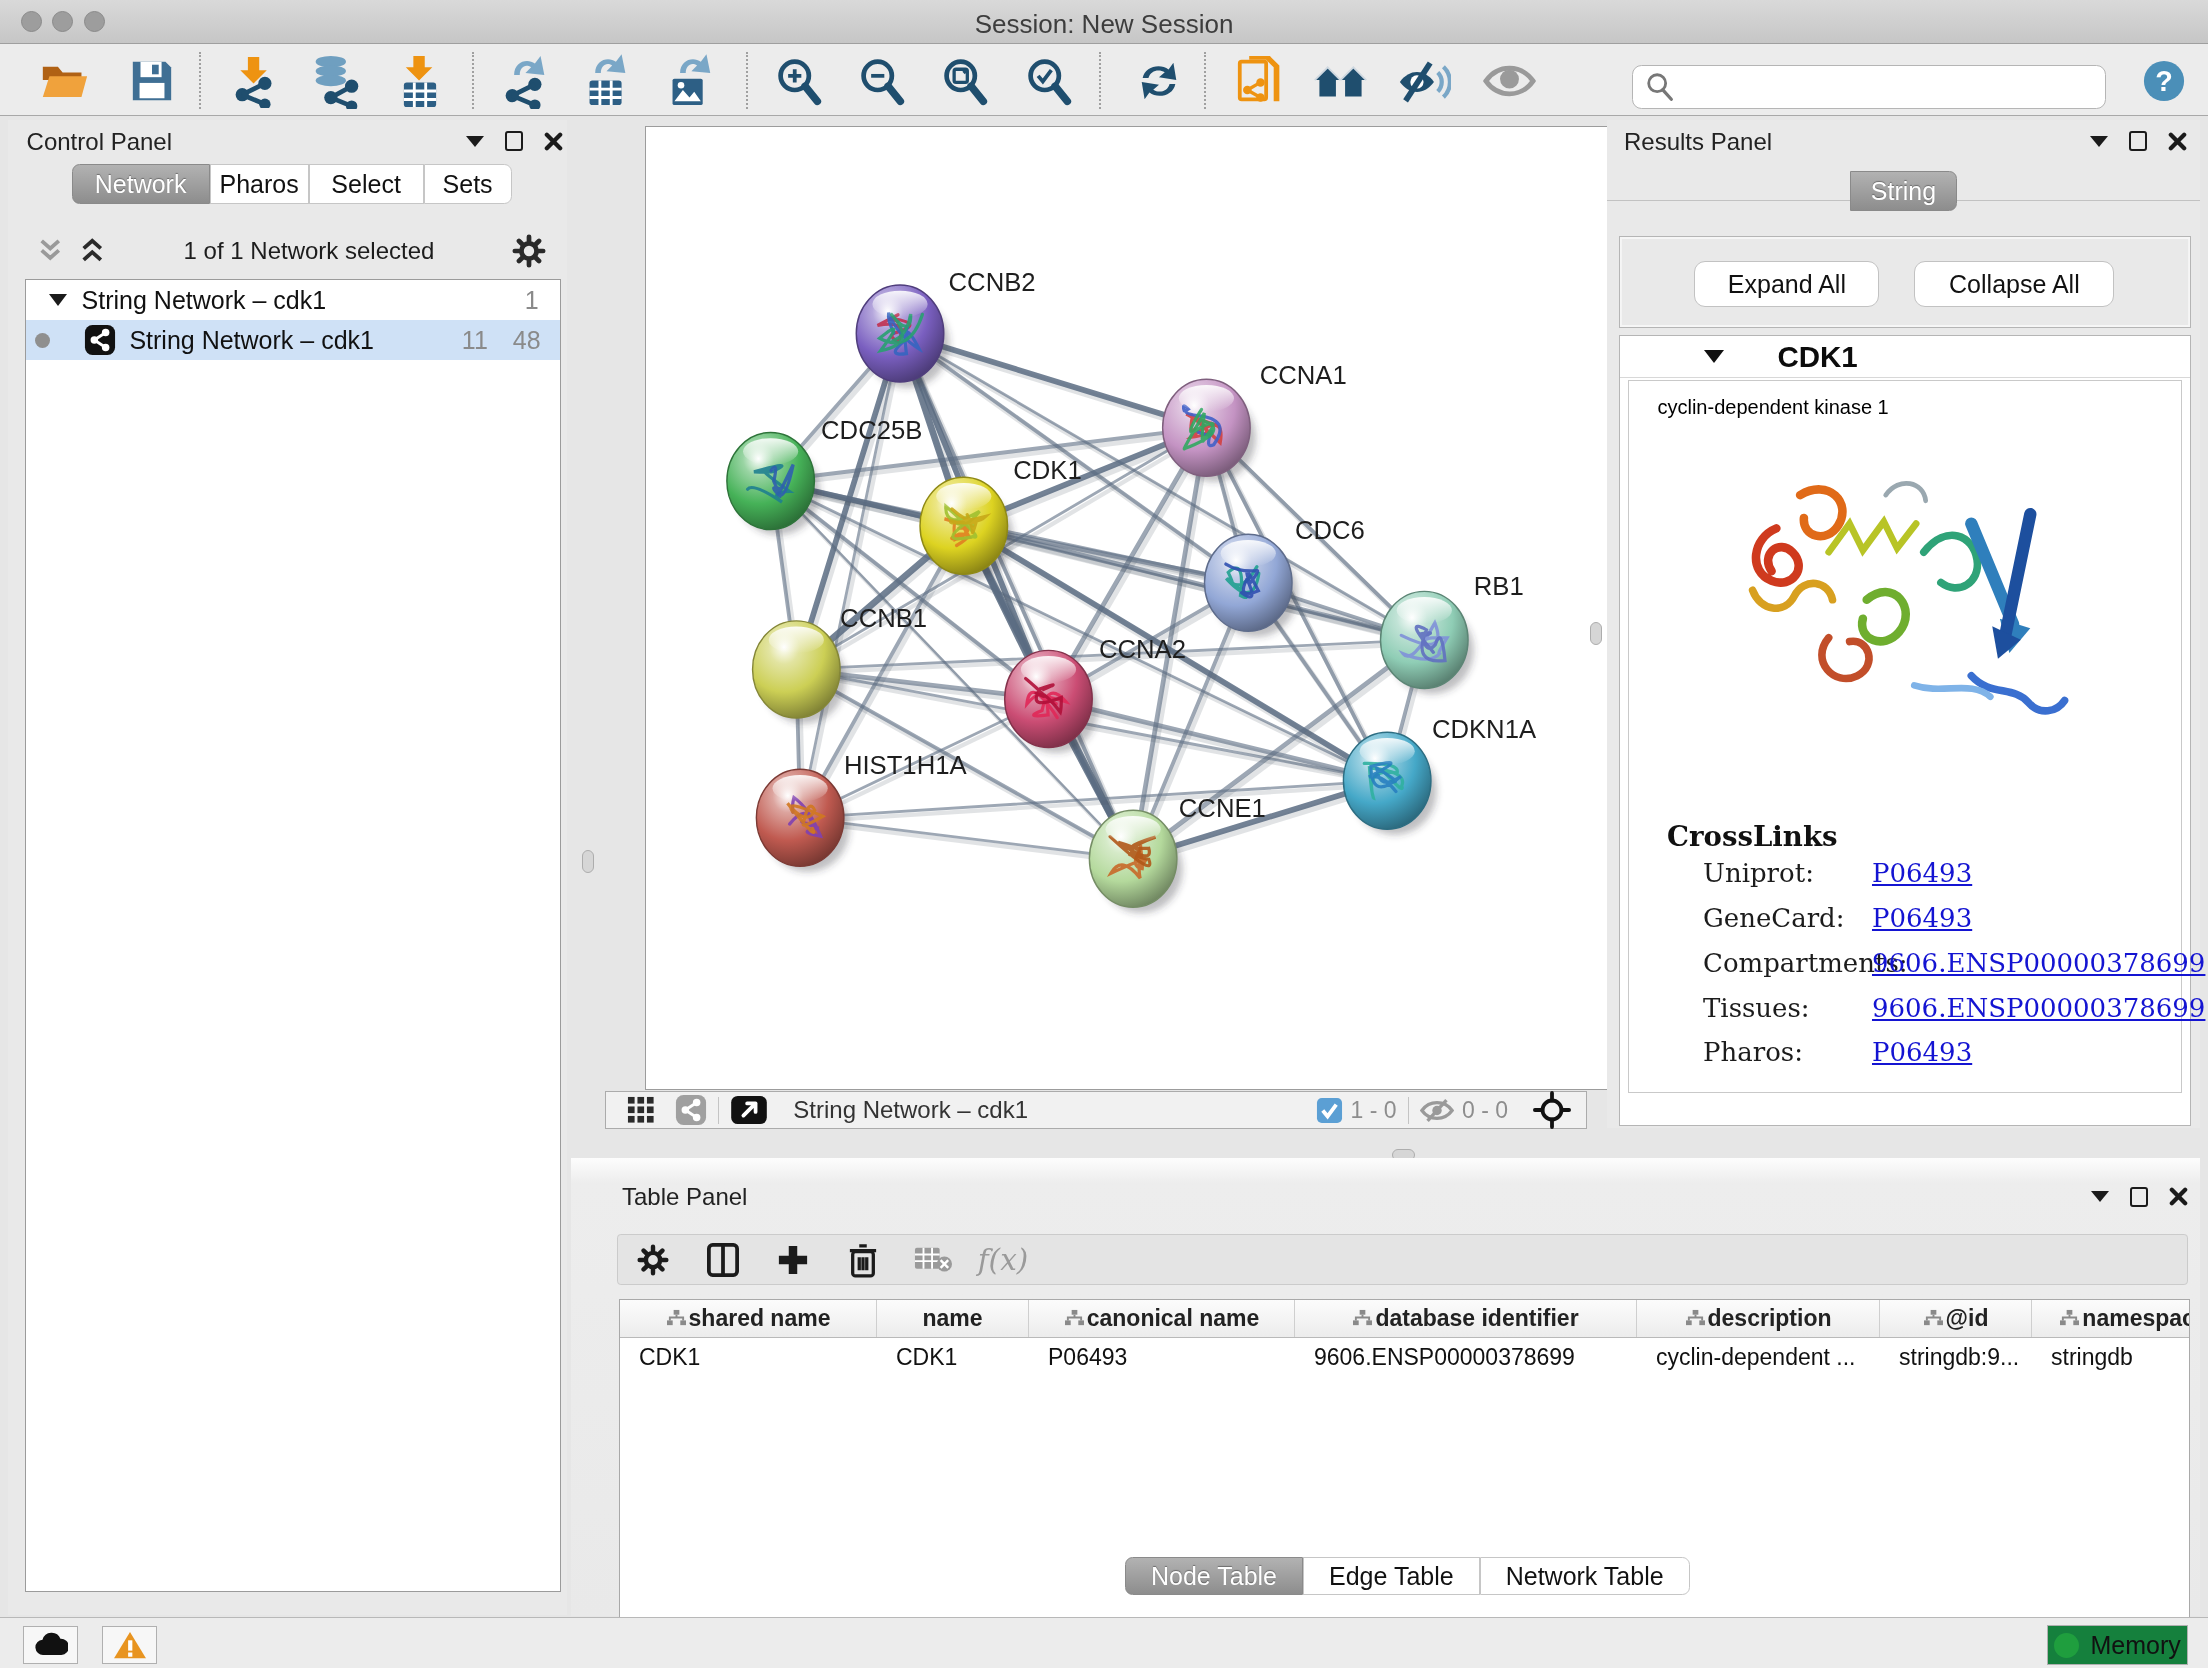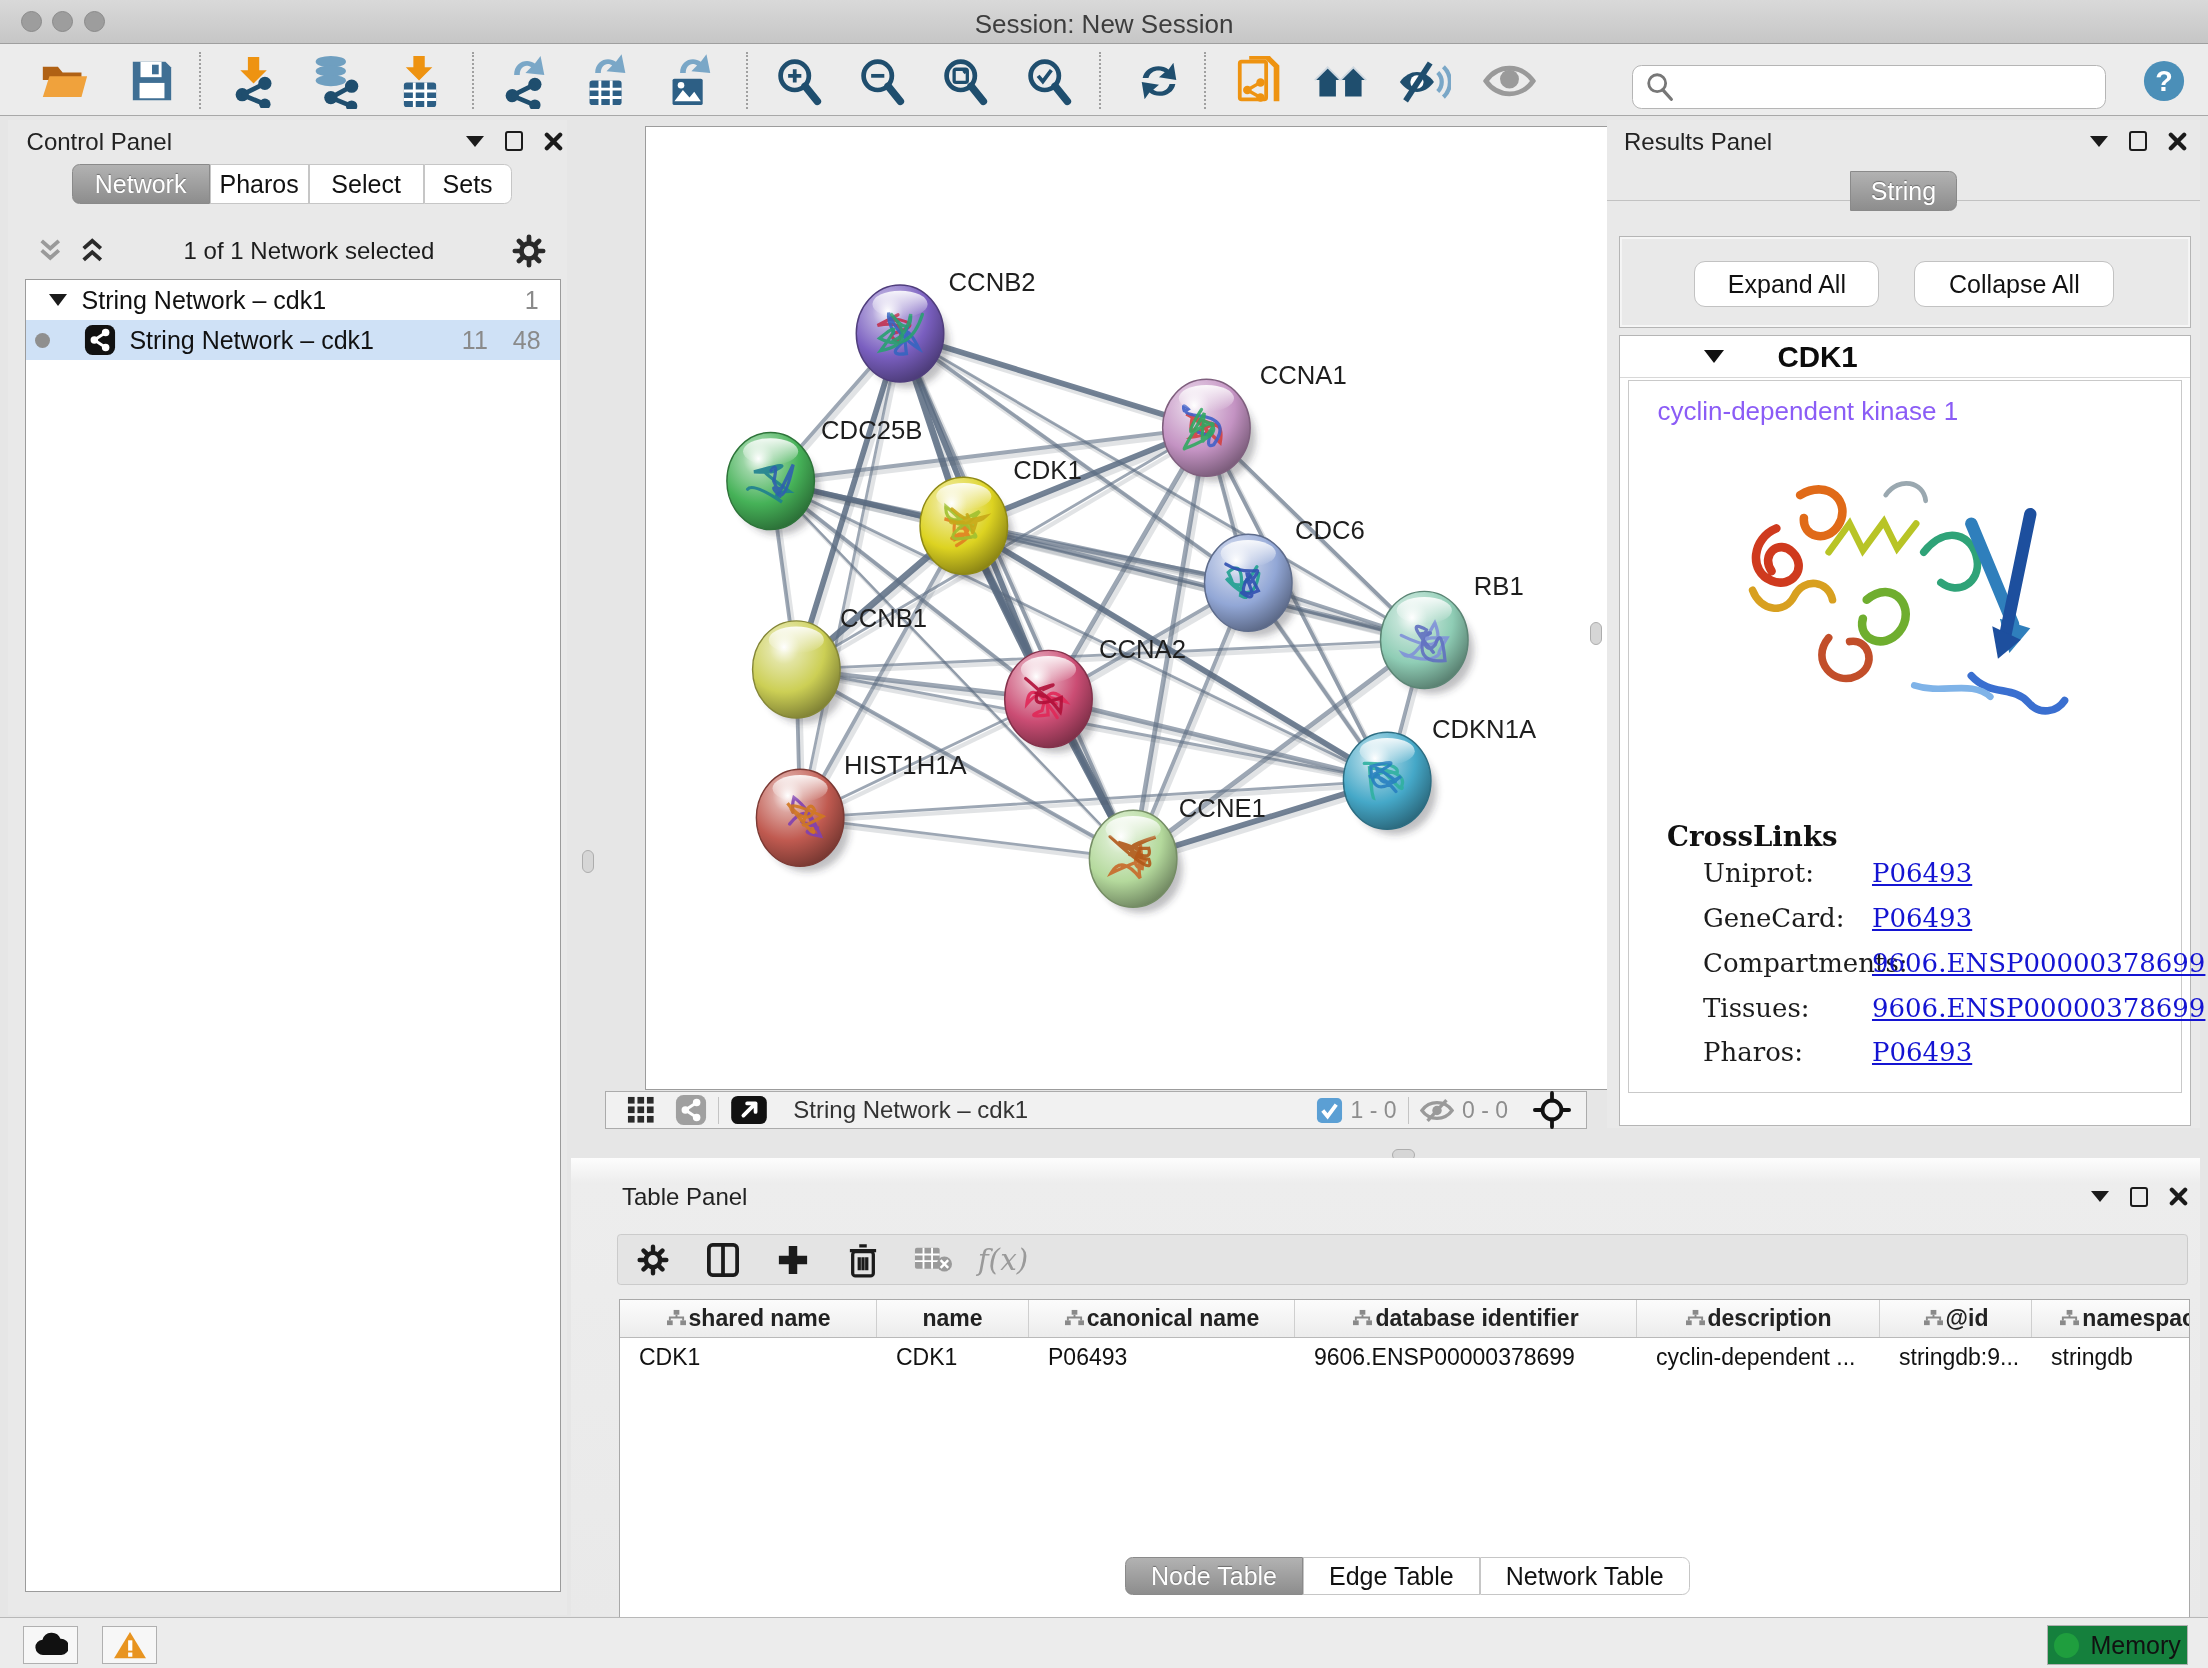--- a/index.html
+++ b/index.html
@@ -682,21 +682,21 @@
           <span>Collapse All</span>
         </div>
     </div>
 
     <div class="rp-box2">
       <div style="position:absolute;left:0;top:0;width:100%;height:42px;display:flex;align-items:center;border-bottom:1px solid #d8d8d8">
         <span style="margin-left:84px;width:0;height:0;border-left:10.5px solid transparent;border-right:10.5px solid transparent;border-top:13.3px solid #111"></span>
         <span style="margin-left:53px;font-size:29.5px;font-weight:bold;color:#0c0c0c">CDK1</span>
       </div>
       <div class="rp-inner">
-        <div style="position:absolute;left:28.5px;top:15px;font-size:26px;color:#8b5cf6">cyclin-dependent kinase 1</div>
+        <div style="position:absolute;left:28.5px;top:15px;font-size:20px;color:#000000">cyclin-dependent kinase 1</div>
 
         <svg width="447" height="371" viewBox="0 0 470 390" style="position:absolute;left:57px;top:57px">
           <g fill="none" stroke-linecap="round">
             <path d="M95 95 c-25 10 -30 45 -5 55 c22 9 38 -14 22 -30 c-14 -14 -34 2 -22 20" stroke="#cf3a1e" stroke-width="9"></path>
             <path d="M120 60 c30 -18 55 8 40 32 c-12 19 -38 12 -36 -8" stroke="#e06a18" stroke-width="9"></path>
             <path d="M70 160 c8 22 34 26 44 6 c10 -20 36 -16 40 4" stroke="#d8a020" stroke-width="8"></path>
             <path d="M150 120 l22 -30 l14 28 l22 -30 l14 28 l20 -26" stroke="#b8c426" stroke-width="7"></path>
             <path d="M190 170 c28 -24 54 10 34 34 c-16 19 -44 8 -38 -14" stroke="#6fae2f" stroke-width="9"></path>
             <path d="M250 120 c24 -30 52 -18 56 8 c4 24 -20 38 -38 24" stroke="#2fa378" stroke-width="8"></path>
             <path d="M210 60 c14 -20 40 -14 42 6" stroke="#9aa8b0" stroke-width="5"></path>

